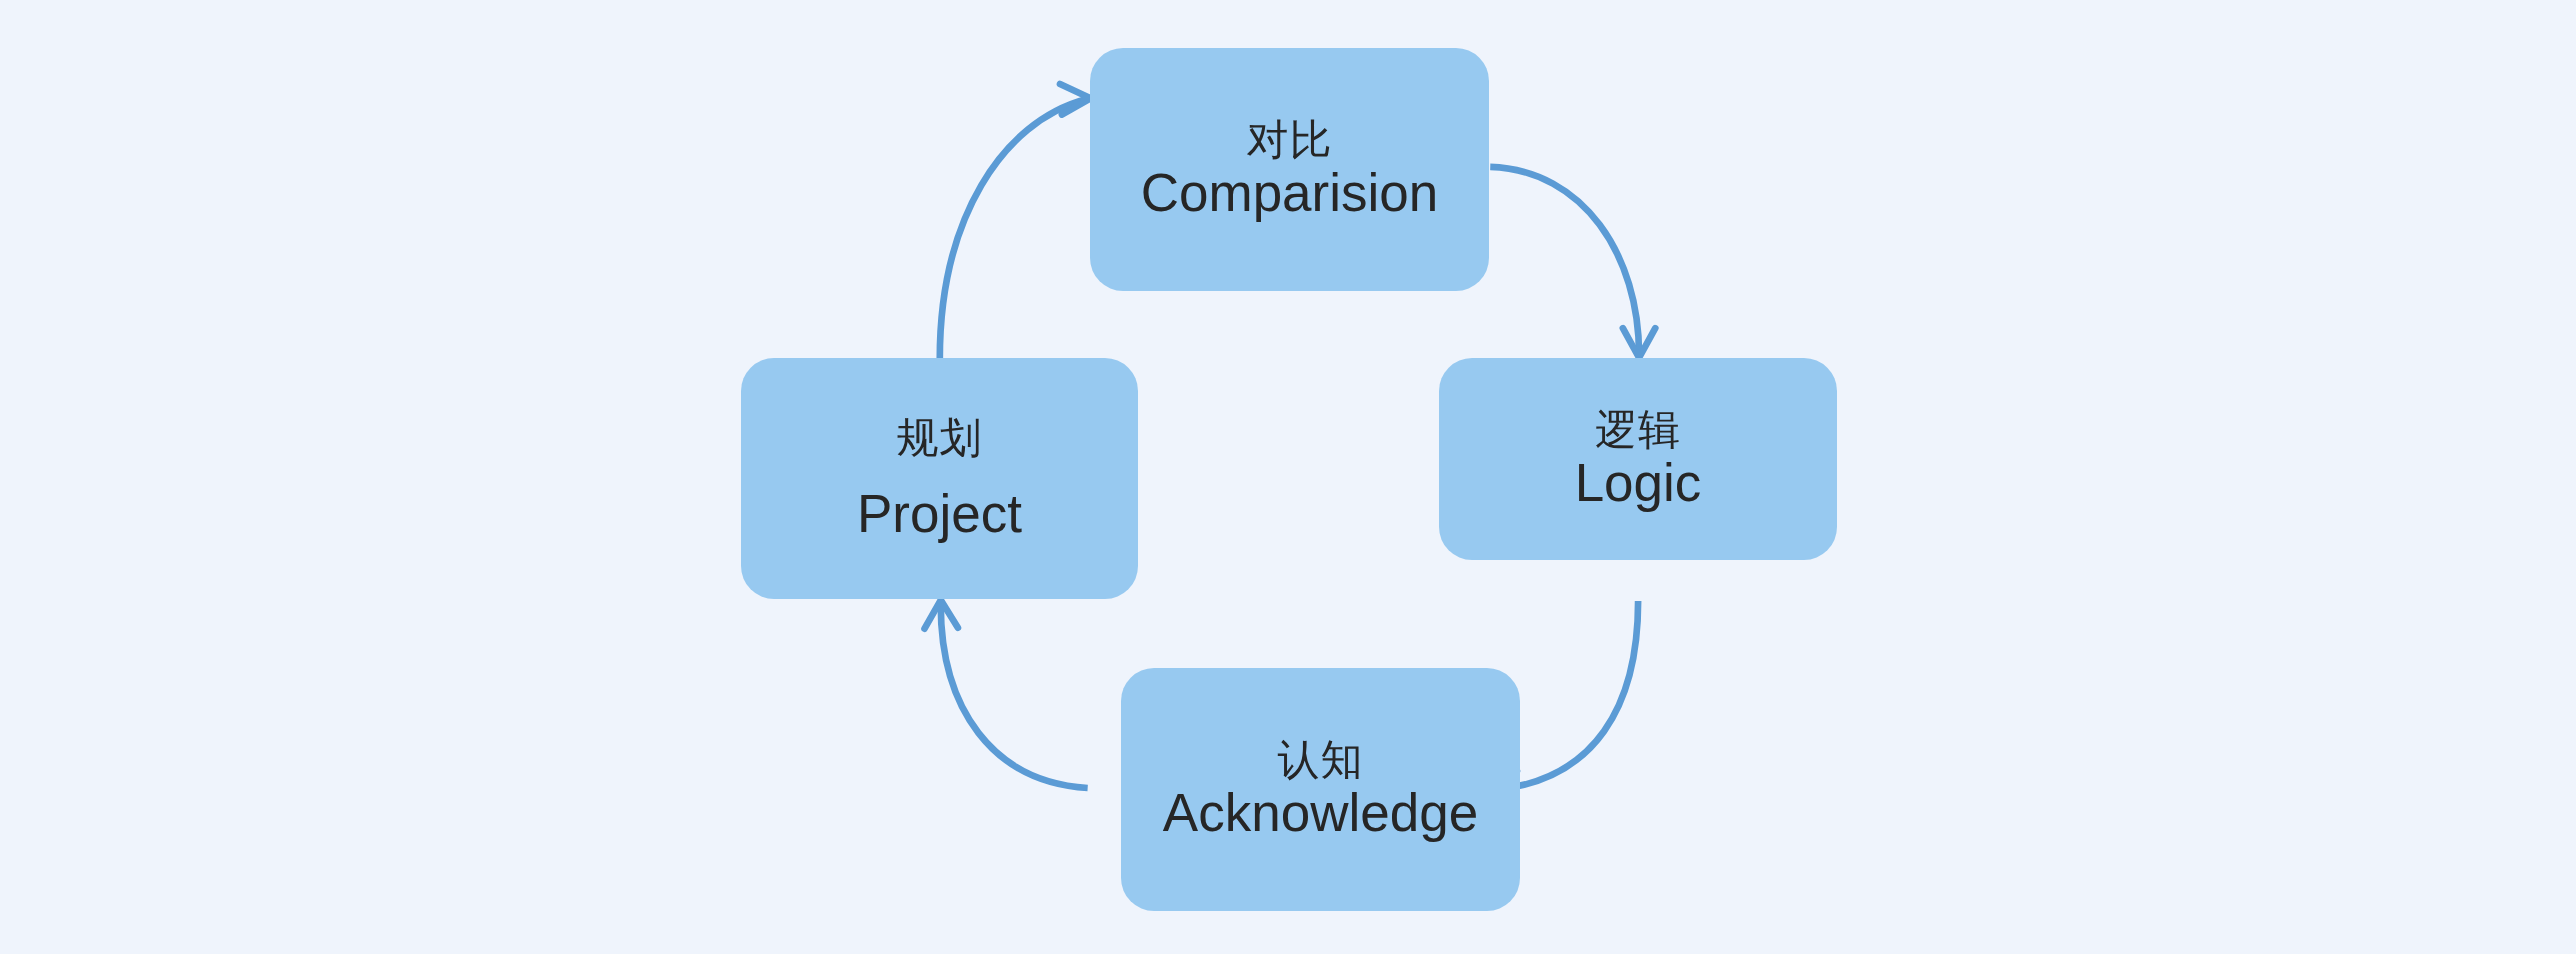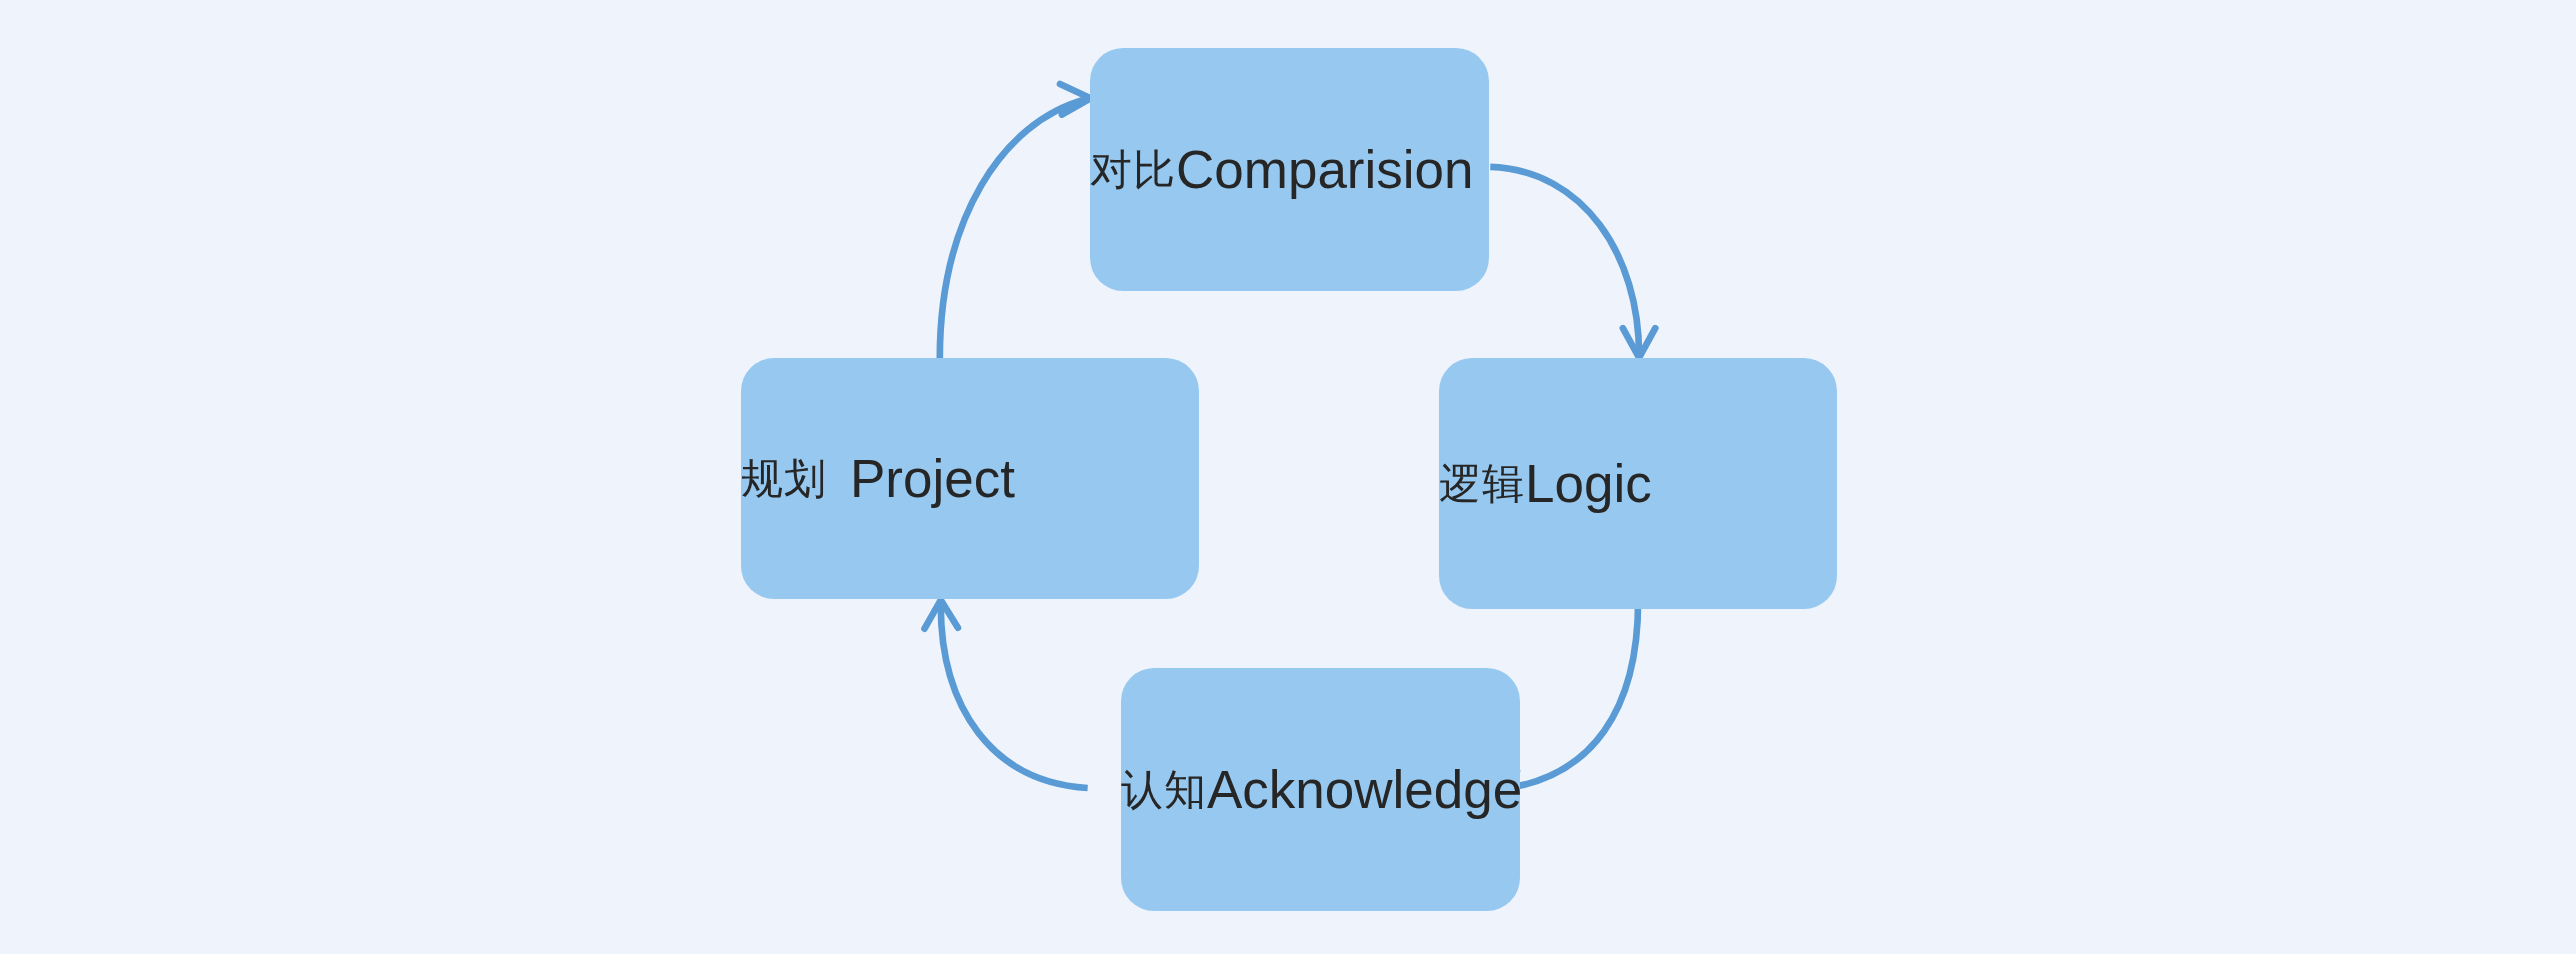--- a/index.html
+++ b/index.html
@@ -25,42 +25,43 @@
     top: 0;
     width: 2576px;
     height: 954px;
   }
   .node {
     position: absolute;
     box-sizing: border-box;
     background: #97c9f0;
     border-radius: 33px;
     display: flex;
-    flex-direction: row;
+    flex-direction: column;
     align-items: center;
+    justify-content: center;
     color: #262626;
     text-align: center;
     z-index: 3;
   }
   .node-label-cn {
     font-size: 42px;
     line-height: 1.12;
     letter-spacing: 1px;
     white-space: nowrap;
   }
   .node-label-en {
     font-size: 53px;
     line-height: 1.12;
     white-space: nowrap;
   }
   
   #node-comparision { left: 1090px; top: 48px;  width: 399px; height: 243px; }
-  #node-logic       { left: 1439px; top: 358px; width: 398px; height: 251px; }
+  #node-logic       { left: 1439px; top: 358px; width: 398px; height: 202px; }
   #node-acknowledge { left: 1090px; top: 668px; width: 399px; height: 243px; margin-left: 31px; }
-  #node-project     { left: 741px;  top: 358px; width: 458px; height: 241px; gap: 23px; }
+  #node-project     { left: 741px;  top: 358px; width: 397px; height: 241px; gap: 23px; }
 </style>
 </head>
 <body>
 
 <div id="canvas" style="background: rgb(239, 244, 252);">
 
   <svg id="arrow-layer" viewBox="0 0 2700 1000" width="2576" height="954" xmlns="http://www.w3.org/2000/svg">
 
     <g>
       <path d="M 985,376 C 985,230 1050,128 1138,104" fill="none" stroke="#5b9bd5" stroke-width="7" stroke-linecap="butt"></path>

